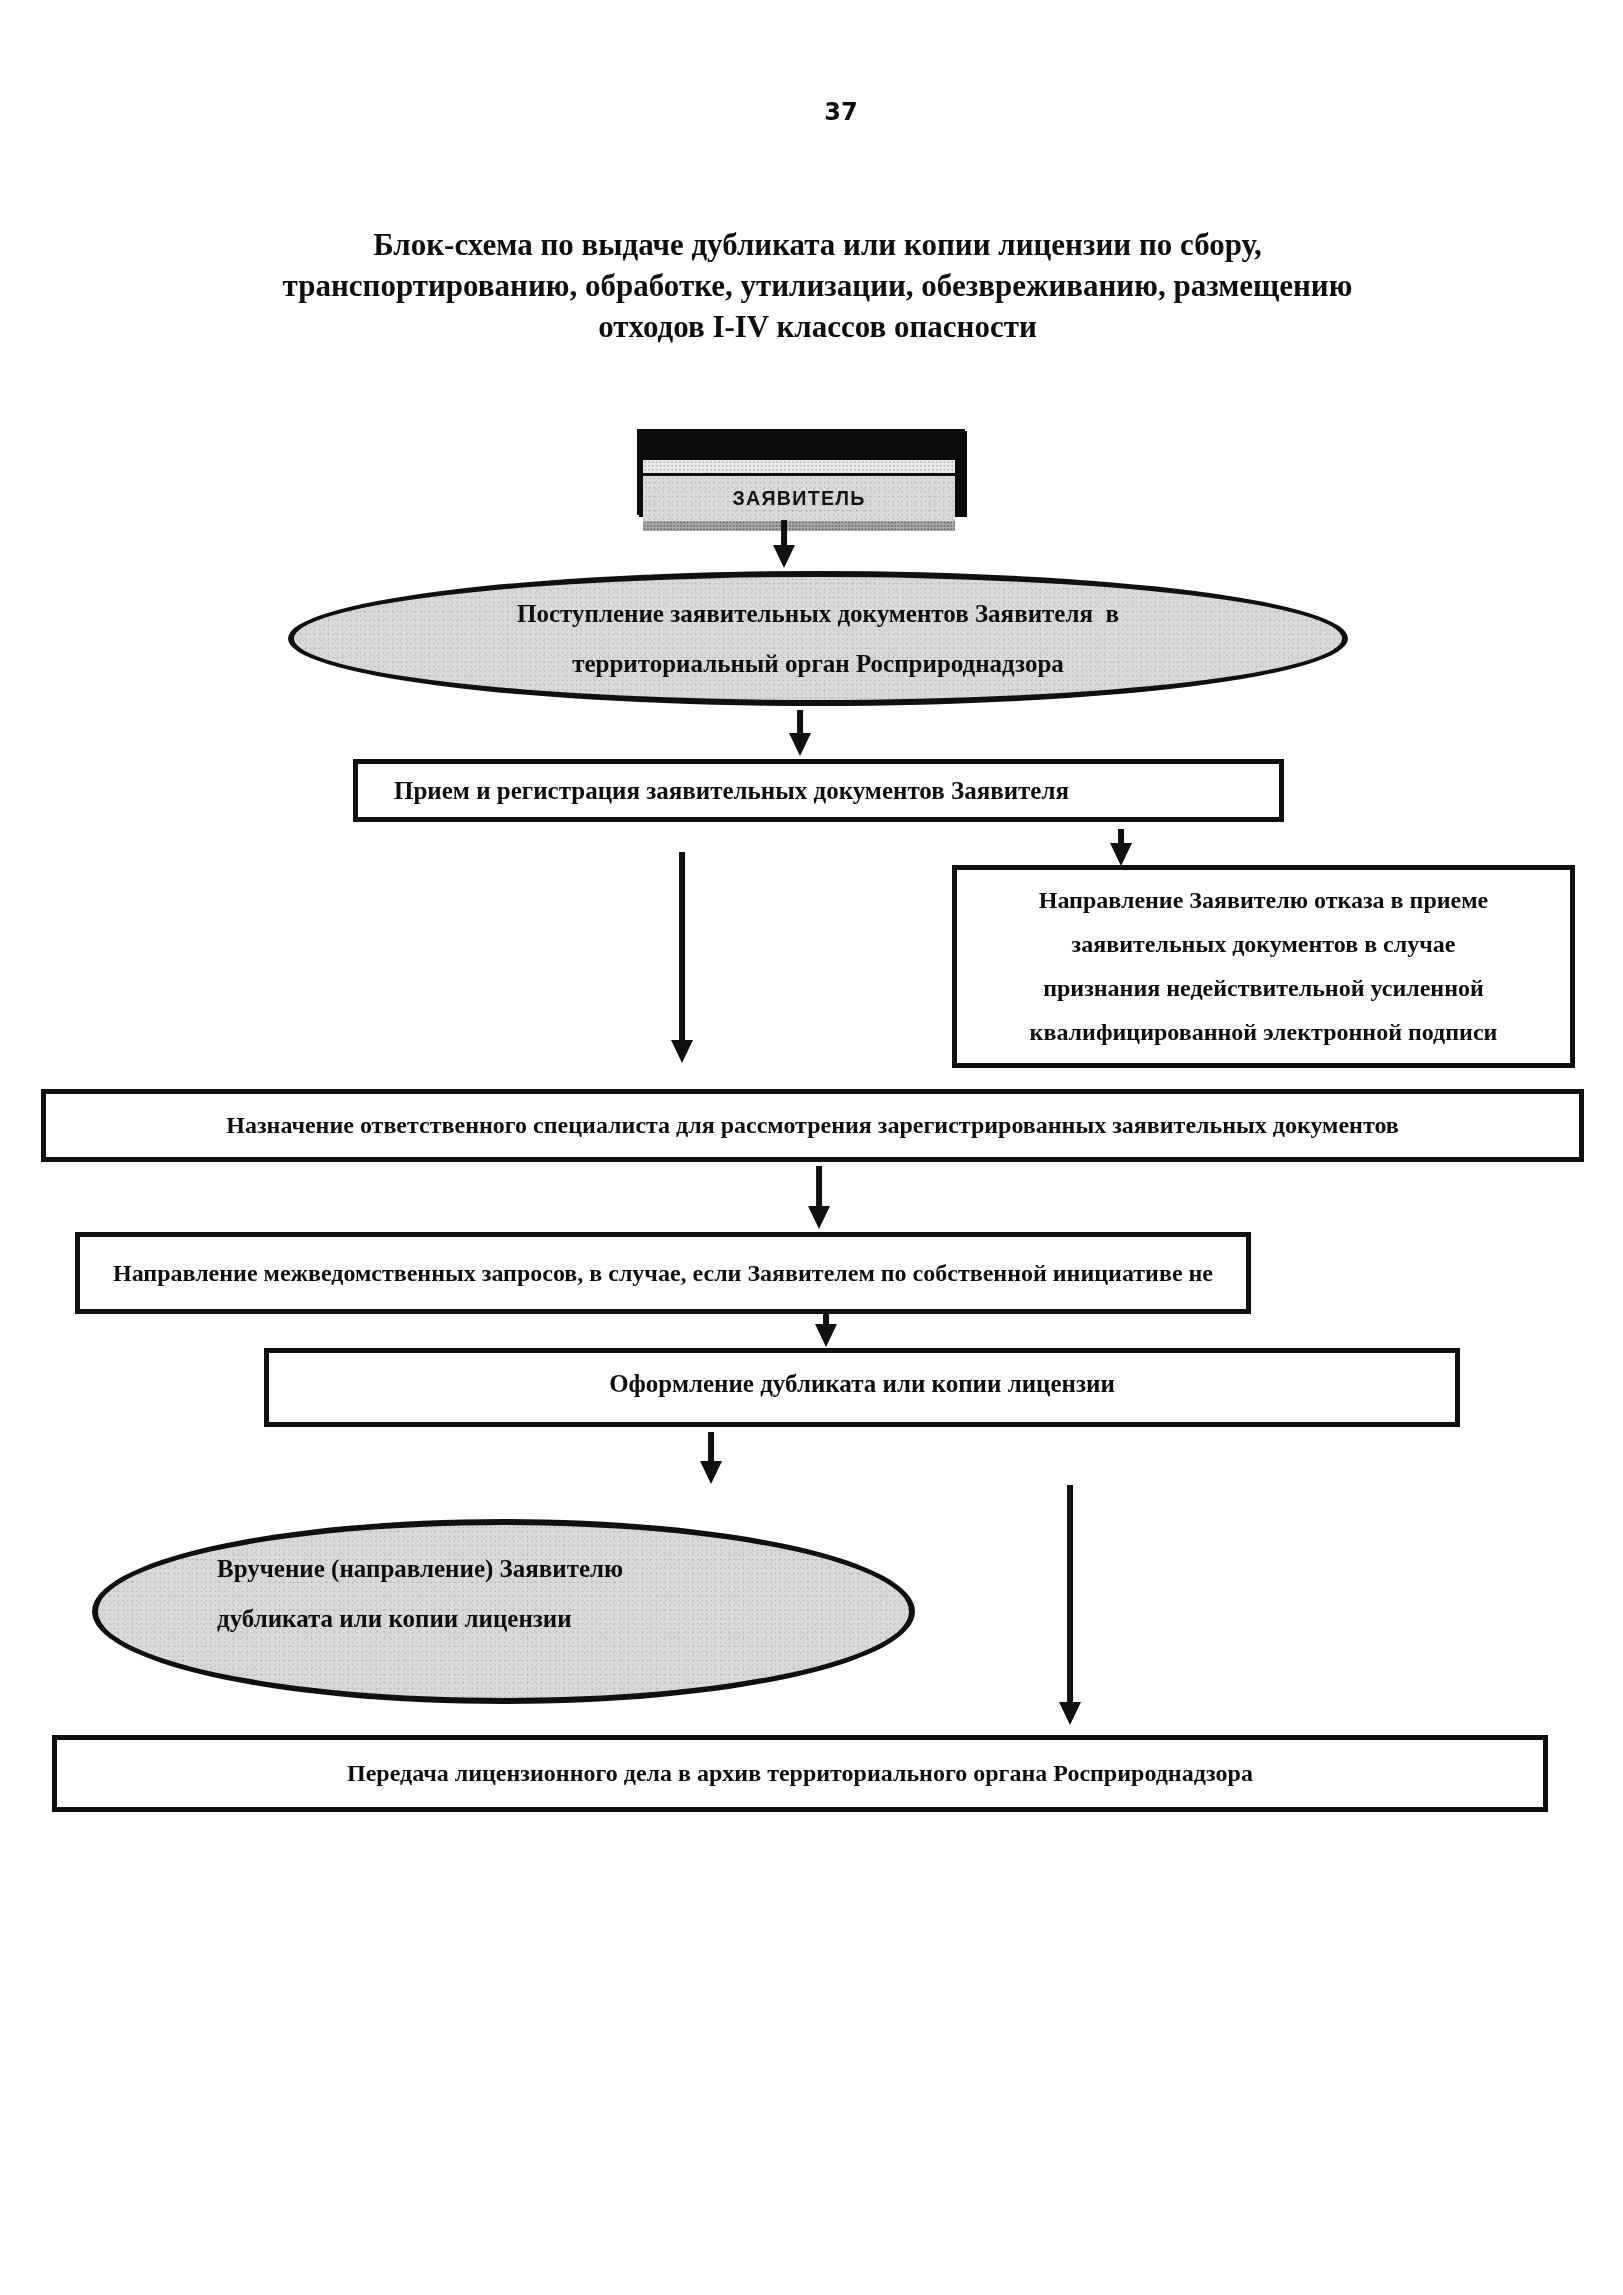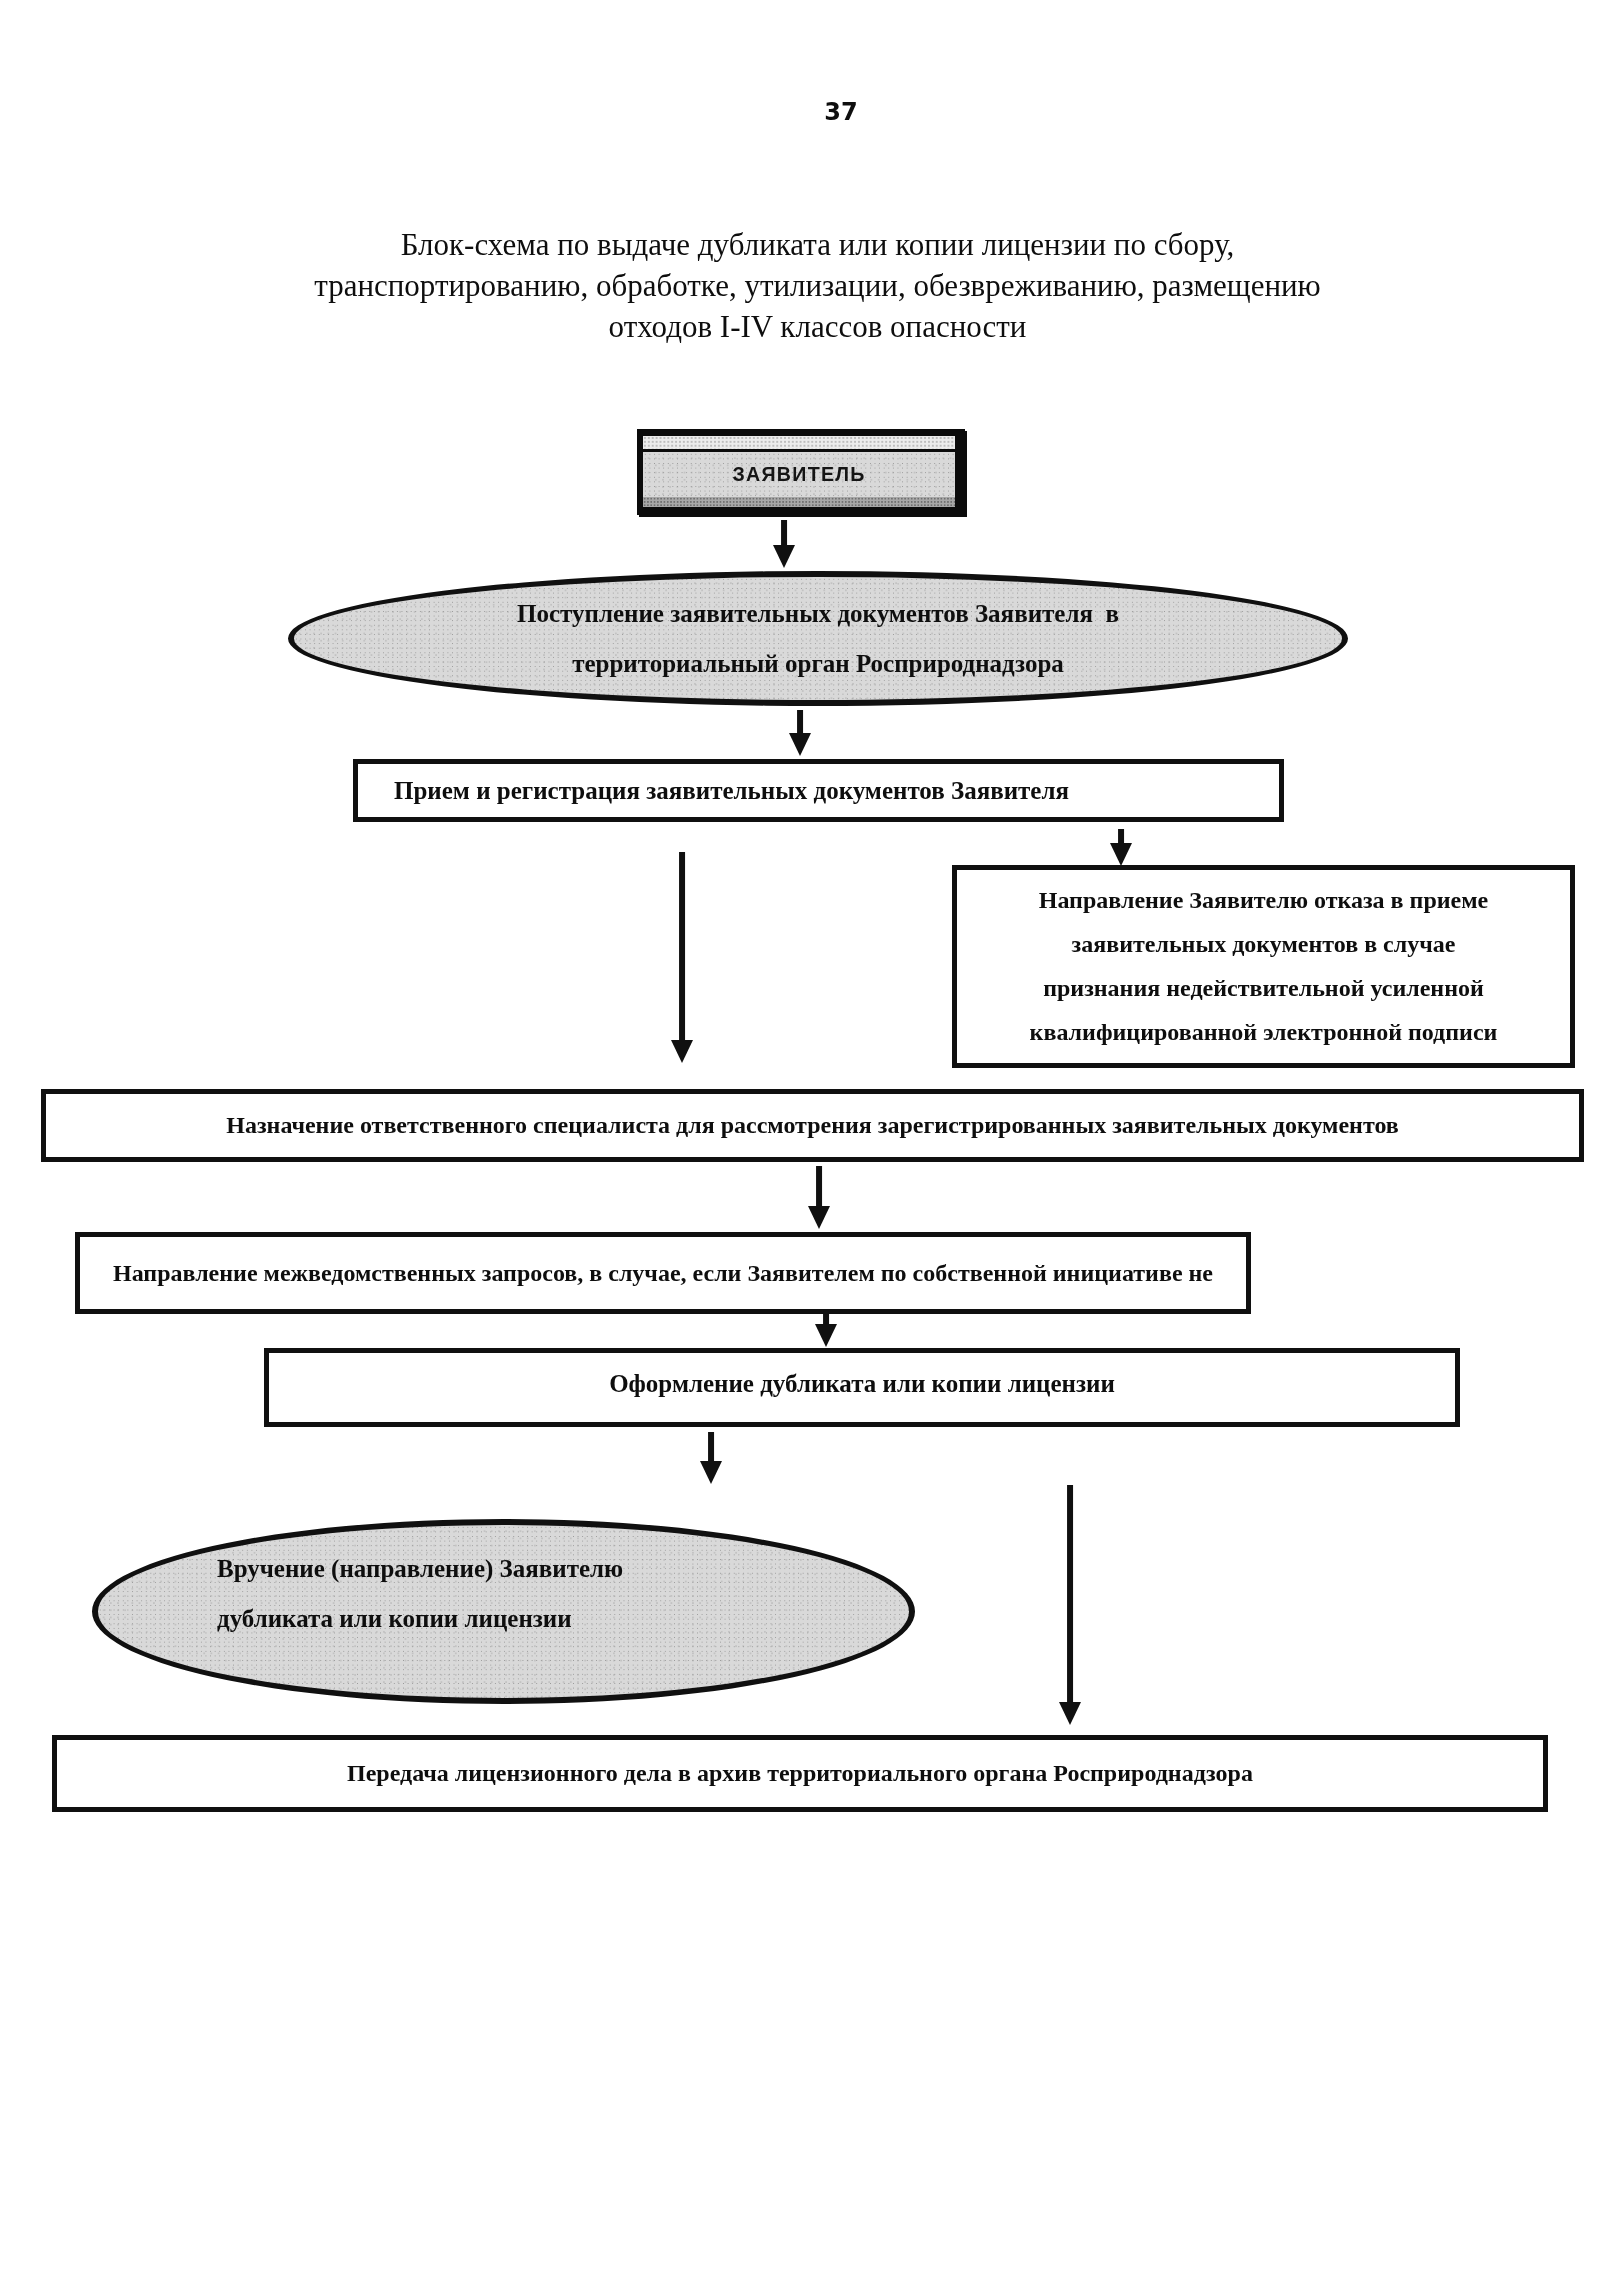--- a/index.html
+++ b/index.html
@@ -14,21 +14,21 @@
   
   .pagenum {
     position: absolute; top: 98px; left: 841px;
     transform: translateX(-50%);
     font-family: "DejaVu Sans", sans-serif;
     font-weight: bold; font-size: 24px;
   }
   .title {
     position: absolute; top: 224px; left: 0; right: 0;
     text-align: center;
-    font-weight: normal; font-size: 31px; line-height: 41px; padding-left: 12px;
+    font-weight: bold; font-size: 31px; line-height: 41px; padding-left: 12px;
   }
   .line { white-space: pre; }
 
   
   .node {
     position: absolute; box-sizing: border-box;
     border: 5.2px solid #101010; background: #ffffff;
     display: flex; flex-direction: column;
     align-items: center; justify-content: center;
     font-weight: bold; font-size: 25px;
@@ -48,21 +48,21 @@
 
   
   .app-outer {
     position: absolute; box-sizing: border-box;
     background: #0b0b0b;
     padding: 7.2px 9.8px 7.9px 5.9px;
     box-shadow: 2px 2px 0 #0b0b0b;
   }
   .app-inner {
     width: 100%; height: 100%;
-    display: flex; flex-direction: column;
+    display: flex; flex-direction: column; margin-top: 24px;
   }
   .app-strip-top {
     height: 12.4px; flex: none;
     background-color: #ececec;
     background-image: radial-gradient(#bdbdbd 0.7px, transparent 0.8px);
     background-size: 3.9px 3.9px;
     border-bottom: 3.3px solid #0b0b0b;
   }
   .app-body {
     flex: 1 1 auto;

